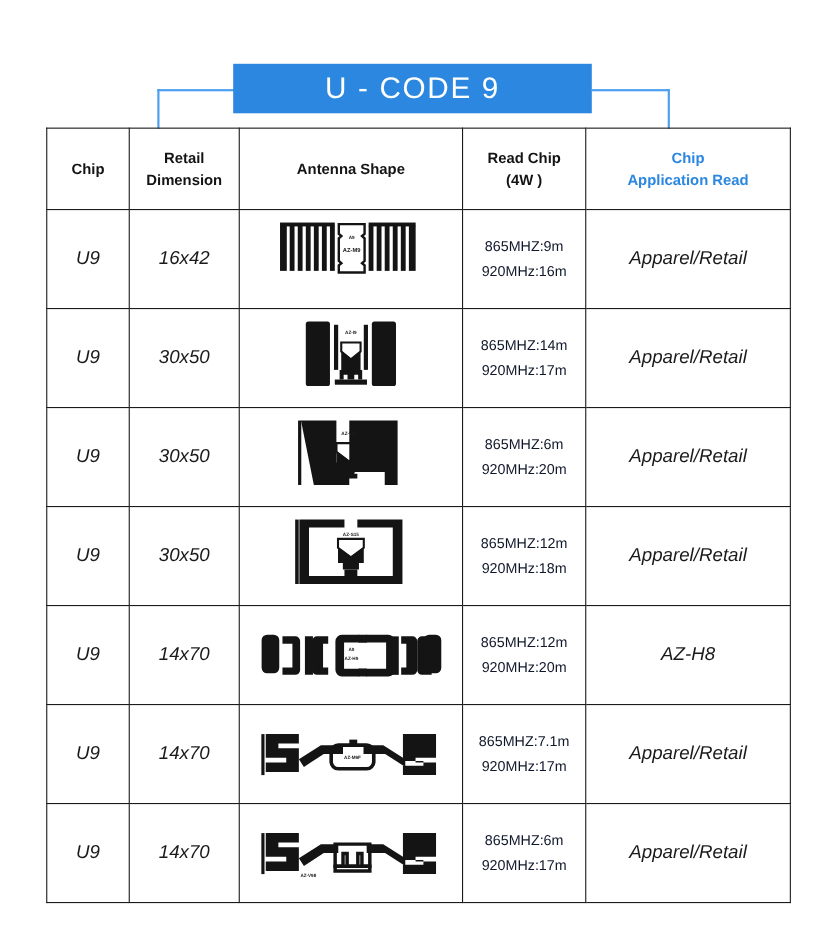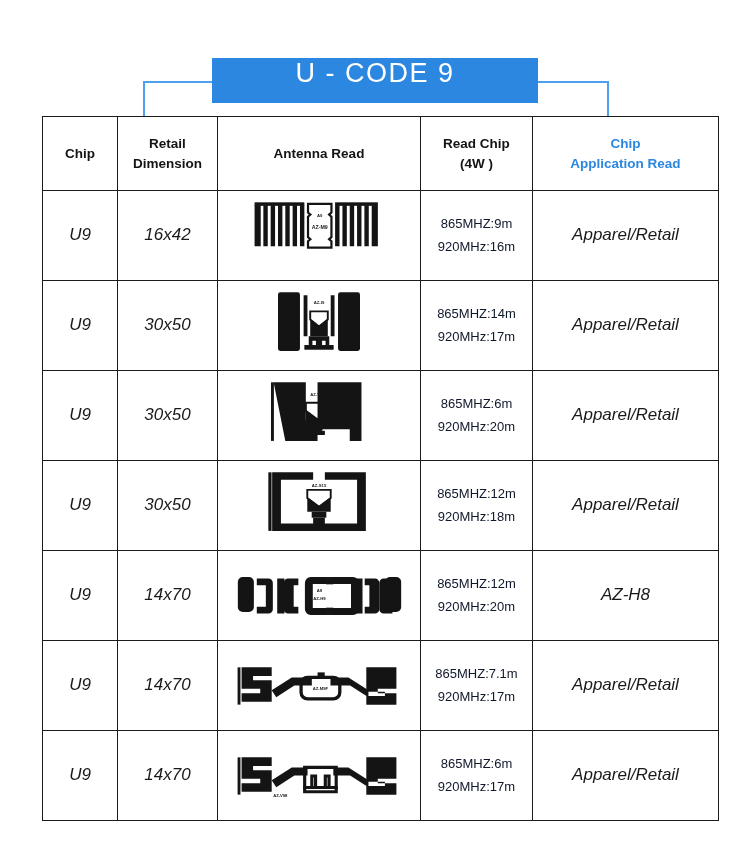--- a/index.html
+++ b/index.html
@@ -24,21 +24,21 @@
 
   
   .banner {
     position: absolute;
     left: 212px;
     top: 58px;
     width: 326px;
     height: 45px;
     background: #2b87df;
     display: flex;
-    align-items: flex-start;
+    align-items: center;
     justify-content: center;
   }
   .banner-title {
     color: #ffffff;
     font-size: 27px;
     letter-spacing: 1.5px;
     font-weight: 400;
     white-space: nowrap;
   }
 
@@ -143,21 +143,21 @@
       <thead>
         <tr>
           <th>
             <div class="hd">Chip</div>
           </th>
           <th>
             <div class="hd">Retail</div>
             <div class="hd">Dimension</div>
           </th>
           <th>
-            <div class="hd">Antenna Read</div>
+            <div class="hd">Antenna Shape</div>
           </th>
           <th>
             <div class="hd">Read Chip</div>
             <div class="hd">(4W )</div>
           </th>
           <th>
             <div class="hd blue">Chip</div>
             <div class="hd blue">Application Read</div>
           </th>
         </tr>

